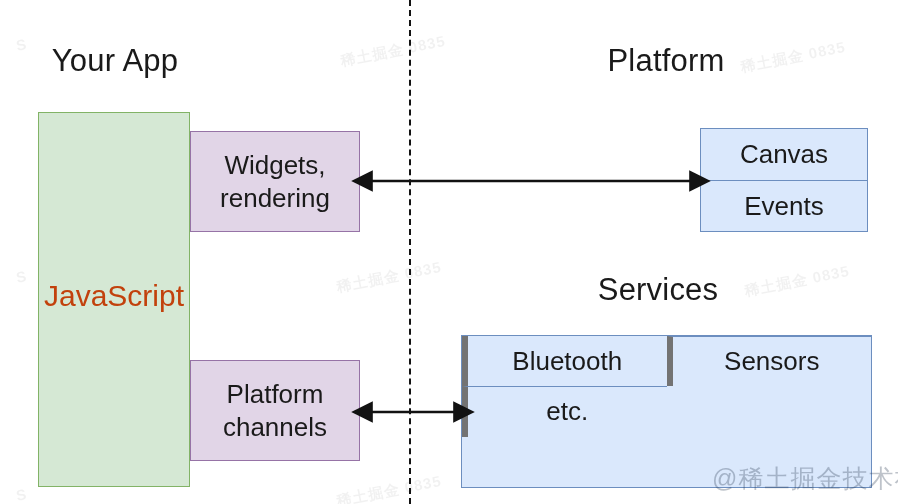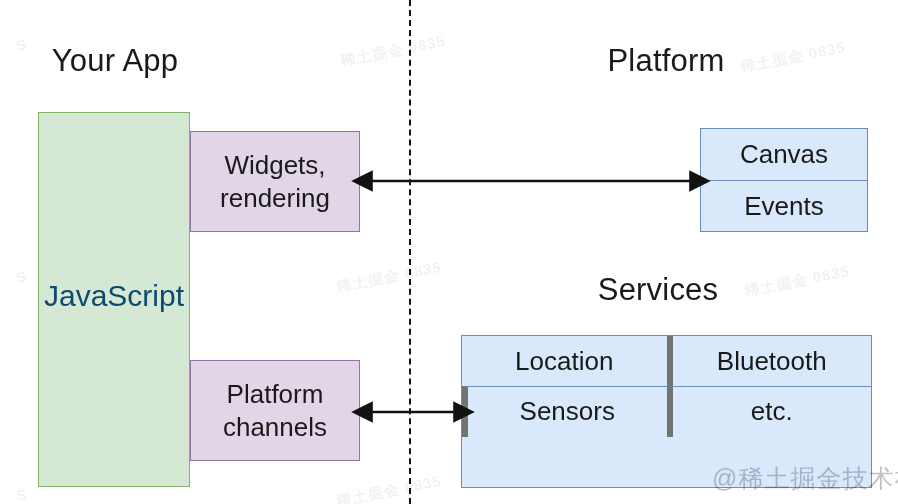--- a/index.html
+++ b/index.html
@@ -54,21 +54,21 @@
     border: 1px solid #82b366;
     box-sizing: border-box;
   }
   #js-label {
     position: absolute;
     left: 38px;
     top: 281px;
     width: 152px;
     text-align: center;
     font-size: 30px;
-    color: #0c4a6e;
+    color: #c2410c;
     line-height: 1;
     white-space: nowrap;
   }
 
   
   .purple-box {
     position: absolute;
     background: #e1d5e7;
     border: 1px solid #9673a6;
     box-sizing: border-box;
@@ -200,21 +200,20 @@
 rendering</div>
   <div class="purple-box" id="box-channels" style="white-space: pre-line;">Platform
 channels</div>
 
   <div class="blue-stack" id="platform-box">
     <div class="blue-cell">Canvas</div>
     <div class="blue-cell">Events</div>
   </div>
 
   <div id="services-box">
-    <div class="svc-cell row-top col-left">Location</div>
     <div class="svc-cell row-top col-right">Bluetooth</div>
     <div class="svc-cell row-mid col-right">Sensors</div>
     <div class="svc-cell row-bot col-right">etc.</div>
   </div>
 
   <svg class="arrow-svg" id="arrow-top" width="345" height="26">
     <defs>
       <marker id="head-start" markerWidth="9" markerHeight="9" refX="7" refY="4.5" orient="auto">
         <path d="M9,0 L9,9 L0,4.5 Z" fill="#121212"></path>
       </marker>

